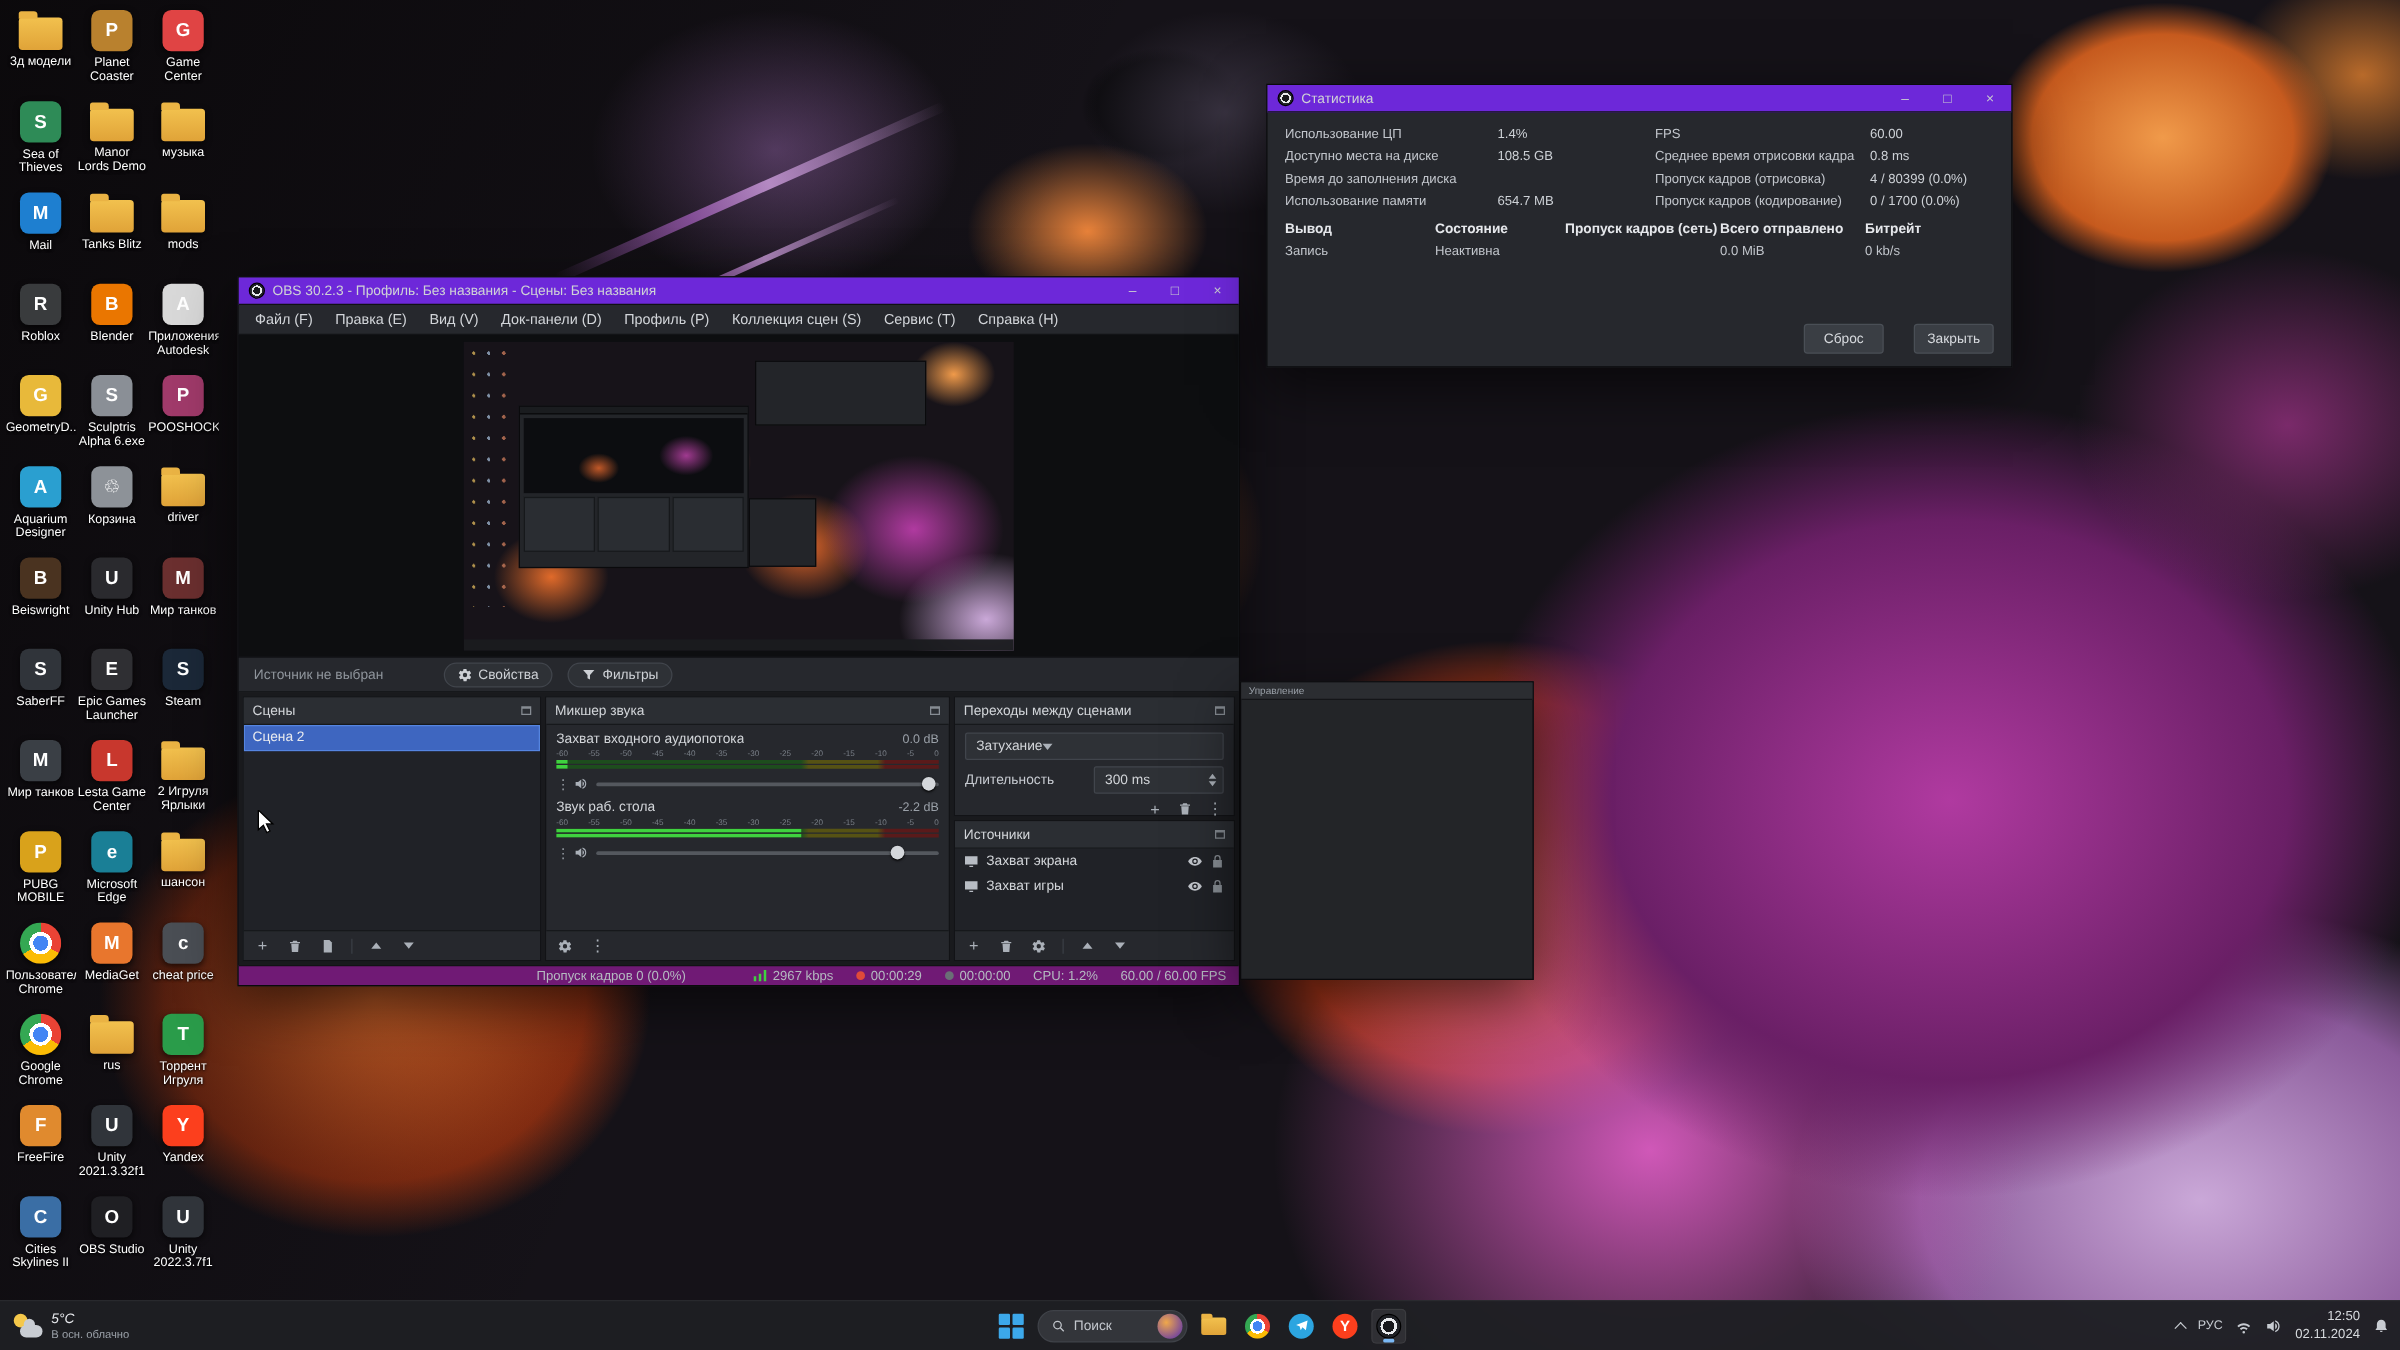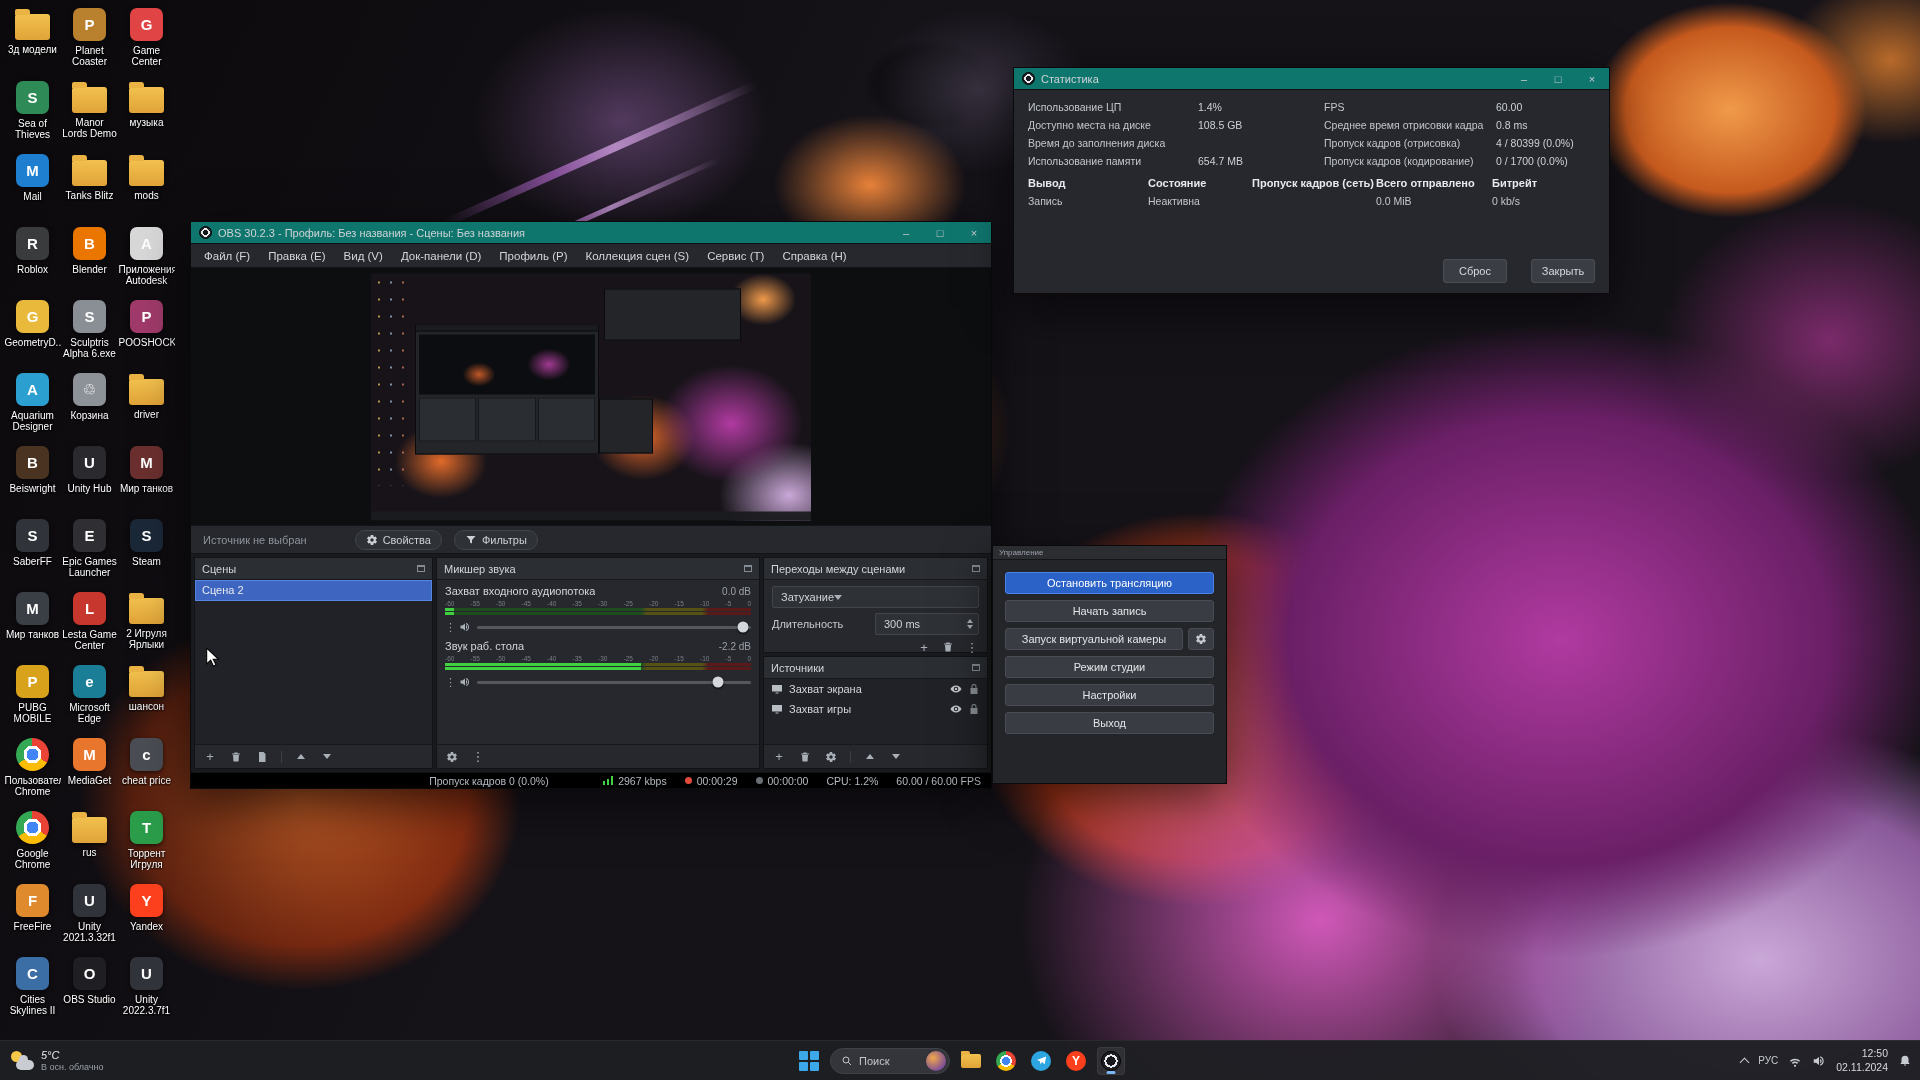--- a/index.html
+++ b/index.html
@@ -43,21 +43,21 @@
         background:#eab344;border-radius:2px 3px 0 0;}
   .tile.chrome{border-radius:50%;
         background:radial-gradient(circle at 50% 50%, #4285f4 0 6px, #fff 6px 9px, rgba(0,0,0,0) 9px),
                    conic-gradient(#ea4335 0 33%, #fbbc05 33% 66%, #34a853 66% 100%);}
   .ilabel{margin-top:4px;width:56px;font-size:10px;line-height:1.12;color:#fff;text-align:center;
           max-height:23px;overflow:hidden;text-shadow:0 1px 2px rgba(0,0,0,.95), 0 0 3px rgba(0,0,0,.7);}
 
   
   .win{position:absolute;background:#26282d;border:1px solid #0a0a0c;color:#d6d8dc;
        box-shadow:0 14px 44px rgba(0,0,0,.6);z-index:5;}
-  .titlebar{height:22px;display:flex;align-items:center;padding-left:8px;background:#0f766e;
+  .titlebar{height:22px;display:flex;align-items:center;padding-left:8px;background:#6d28d9;
             border-bottom:1px solid #101113;}
   .obs-badge{width:13px;height:13px;border-radius:50%;flex:none;margin-right:6px;border:1px solid #000;
             background:radial-gradient(circle,#17181c 0 36%,#e8eaed 36% 54%,#24262b 54%);}
   .tb-title{flex:1;font-size:11px;color:#cfd2d6;white-space:nowrap;overflow:hidden;}
   .win-btns{display:flex;flex:none;}
   .wbtn{width:34px;height:22px;display:flex;align-items:center;justify-content:center;
         font-size:11px;color:#c8cbd0;}
 
   
   .obs{left:190px;top:221px;width:802px;height:568px;display:flex;flex-direction:column;}
@@ -157,21 +157,21 @@
   .transtools{display:flex;justify-content:flex-end;gap:10px;align-items:center;color:#aab0b8;}
 
   .p-sources{flex:1;}
   .src-row{height:20px;display:flex;align-items:center;gap:6px;padding:0 7px;font-size:11px;color:#d2d5d9;}
   .src-row .src-ic{color:#b8bdc4;display:flex;}
   .src-name{flex:1;white-space:nowrap;overflow:hidden;}
   .eyeb,.lockb{display:flex;color:#c2c6cc;}
   .lockb{color:#8a9097;}
 
   .statusbar{height:20px;display:flex;align-items:center;justify-content:flex-end;gap:18px;
-      padding:0 10px;background:#000000;border-top:1px solid #121316;font-size:10.5px;color:#b4b9c0;flex:1;}
+      padding:0 10px;background:#701a75;border-top:1px solid #121316;font-size:10.5px;color:#b4b9c0;flex:1;}
   .sb-item{display:flex;align-items:center;gap:5px;}
   .sb-drop{margin-right:36px;}
   .sig{display:flex;align-items:flex-end;gap:1.5px;}
   .sig i{display:block;width:2.5px;background:#3fd13f;}
   .sig i:nth-child(1){height:4px;}.sig i:nth-child(2){height:6px;}.sig i:nth-child(3){height:9px;}
   .dot{width:7px;height:7px;border-radius:50%;flex:none;}
   .dot.red{background:#e04a3a;}.dot.grey{background:#6a6f76;}
 
   
   .statswin{left:1013px;top:67px;width:597px;height:227px;display:flex;flex-direction:column;}
@@ -979,35 +979,20 @@
         </div>
       <div class="stats-foot">
         <button class="sbtn">Сброс</button>
         <button class="sbtn">Закрыть</button>
       </div>
     </div>
   </div>
 
   <div class="dock">
     <div class="dock-title">Управление</div>
-    <div class="dock-body">
-      <button class="dbtn primary">Остановить трансляцию</button>
-      <button class="dbtn">Начать запись</button>
-      <div class="vcrow">
-        <button class="dbtn main">Запуск виртуальной камеры</button>
-        <span class="gearbtn">
-            <svg class="ic">
-              <use href="#i-gear"></use>
-            </svg>
-          </span>
-      </div>
-      <button class="dbtn">Режим студии</button>
-      <button class="dbtn">Настройки</button>
-      <button class="dbtn">Выход</button>
-    </div>
   </div>
 
   <div class="taskbar">
     <div class="tb-left">
       <span class="wicon">
           <i class="sun"></i>
           <i class="cl"></i>
         </span>
       <span>
         <div class="wtemp">5°C</div>

